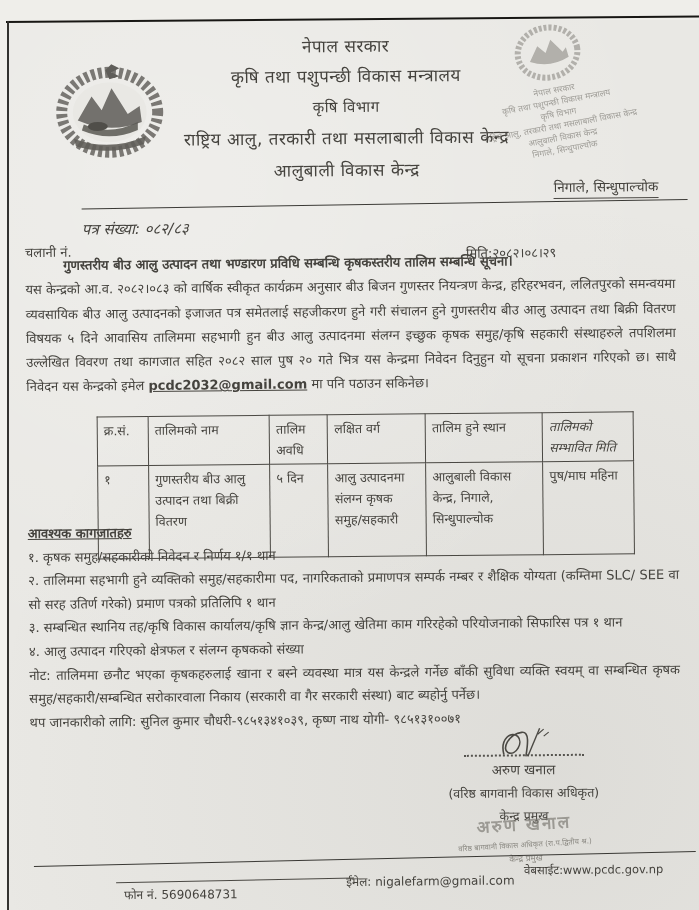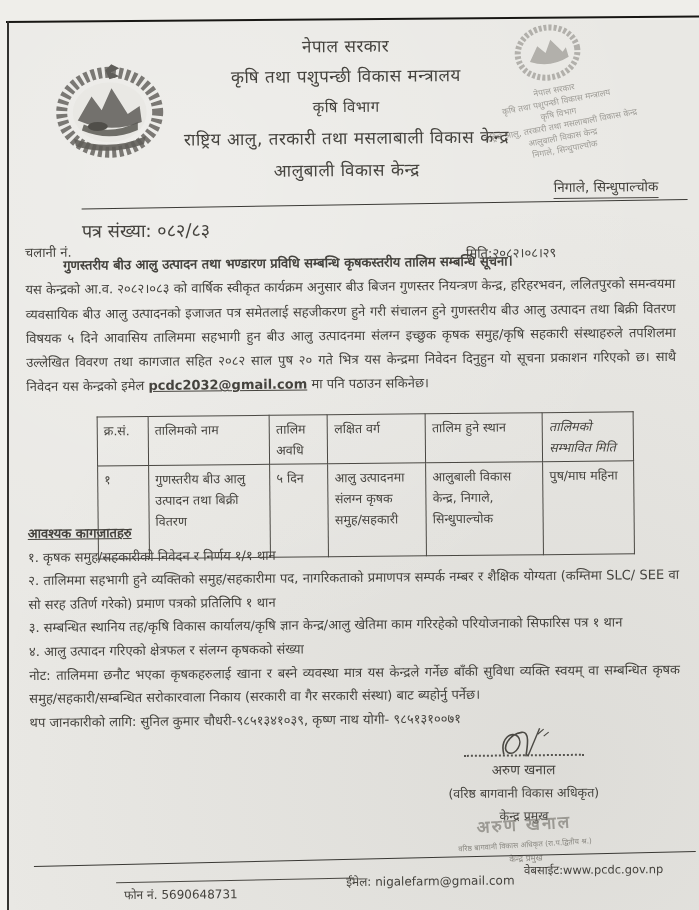--- a/index.html
+++ b/index.html
@@ -30,21 +30,21 @@
 
   
   .emblem{position:absolute;left:57px;top:60px;opacity:.92;}
   
   .stamp-office{position:absolute;left:440px;top:26px;width:235px;text-align:center;
                 transform:rotate(-10deg);color:#8c8a84;opacity:.8;}
   .stamp-office .so-line{font-size:8.5px;line-height:12px;white-space:nowrap;}
   .stamp-office svg{opacity:.75;}
 
   
-  .meta-letter{position:absolute;top:216px;left:84px;font-size:18px;}
+  .meta-letter{position:absolute;top:216px;left:84px;font-size:15px;font-style:italic;}
   .meta-date{position:absolute;top:213px;left:468px;font-size:13px;margin-top:32px;}
   .chalani{position:absolute;top:240px;left:27px;font-size:13px;}
 
   
   .body-block{position:absolute;top:251px;left:27px;width:650px;font-size:13px;line-height:24.3px;}
   .subject{font-weight:bold;text-indent:38px;white-space:nowrap;}
   .para{margin:0;text-align:justify;}
   .email-link{font-weight:bold;text-decoration:underline;}
 
   

